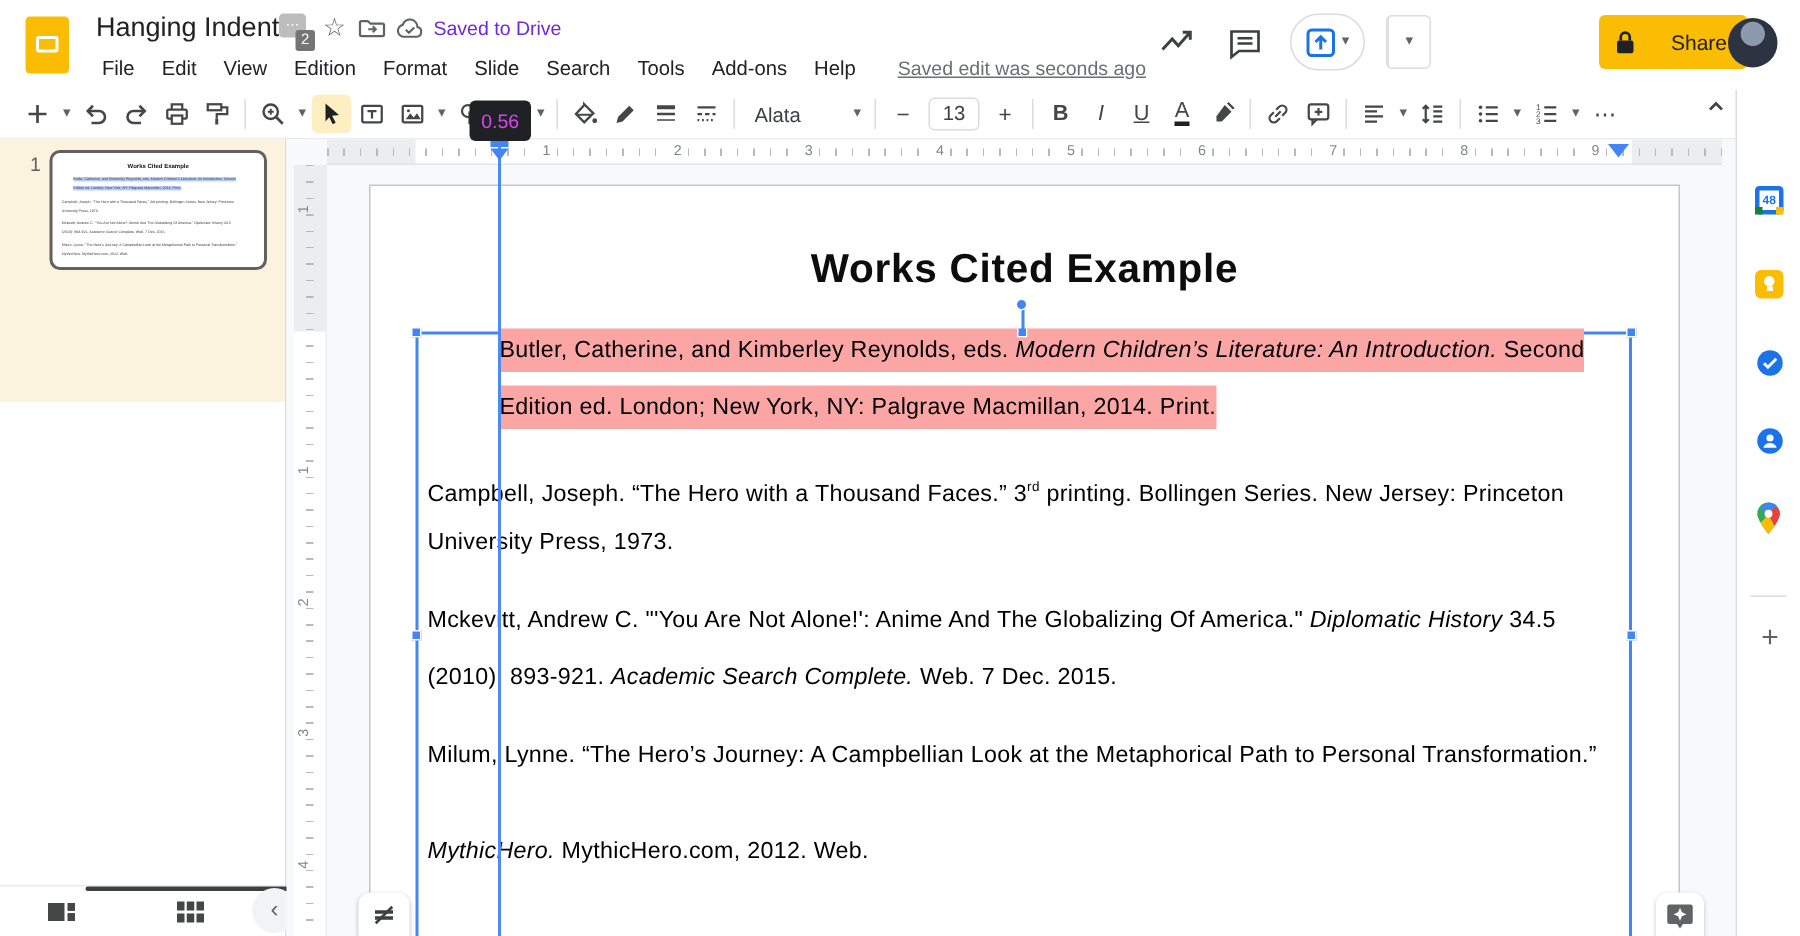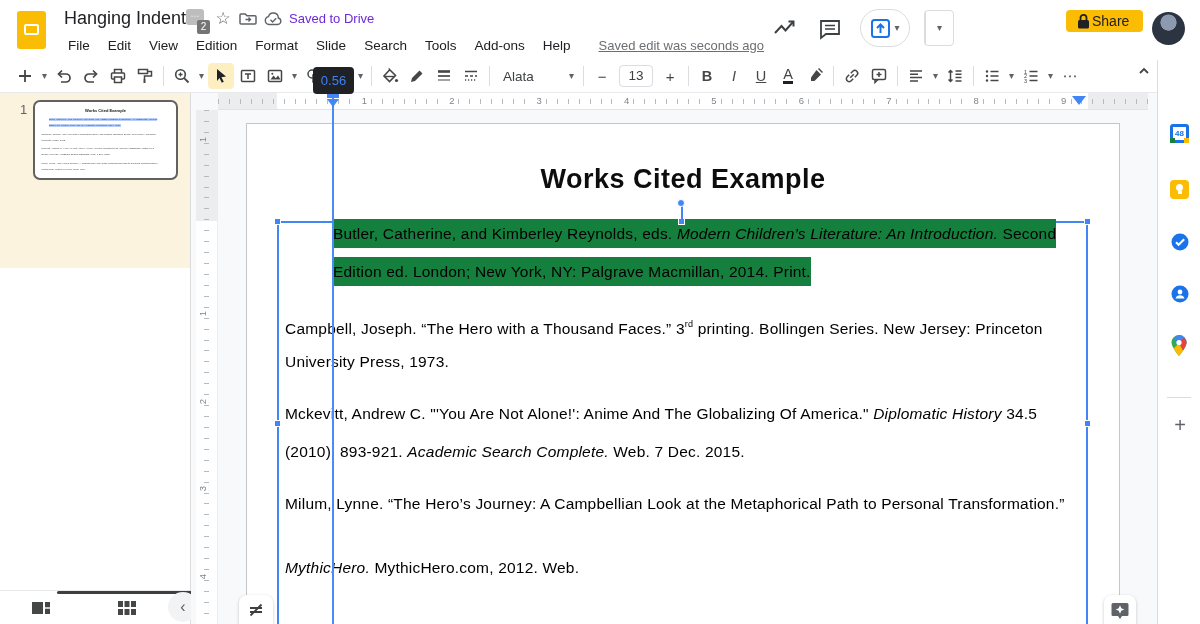--- a/index.html
+++ b/index.html
@@ -23,21 +23,21 @@
   #saved { left:264px; top:11px; color:#6d28d9; font-size:13px; gap:6px; }
   #menubar { left:60px; top:33px; height:24px; gap:2px; }
   .menu-item { padding:3px 8px; font-size:13.5px; color:#202124; border-radius:4px; }
   #last-edit { margin-left:18px; font-size:13px; color:#6b6f73; text-decoration:underline; }
   #activity-btn { left:772px; top:16px; } #comment-btn { left:818px; top:17px; }
   #present-btn { left:860px; top:9px; width:50px; height:38px; border:1px solid #dadce0; border-radius:19px; justify-content:center; gap:3px; }
   #slideshow-btn { left:924px; top:10px; height:36px; border:1px solid #dadce0; border-radius:4px; }
   #slideshow-main { padding:0 12px 0 10px; gap:8px; height:100%; }
   #slideshow-label { font-size:14px; color:#3c4043; font-weight:500; }
   #slideshow-caret { width:28px; height:100%; border-left:1px solid #dadce0; justify-content:center; }
-  #share-btn { left:1066px; top:10px; height:22px; padding:0 14px 0 10px; background:#fbbc04; border-radius:4px; gap:1px; }
+  #share-btn { left:1066px; top:10px; height:36px; padding:0 14px 0 10px; background:#fbbc04; border-radius:4px; gap:23px; }
   #share-label { font-size:14px; font-weight:500; color:#202124; }
   #avatar { left:1152px; top:12px; width:33px; height:33px; border-radius:50%;
             background:radial-gradient(circle at 50% 32%, #8d99ae 0 28%, #2b3440 30% 100%); }
   .crt { font-size:10px; color:#5f6368; line-height:1; }
 
   
   #toolbar { left:0; top:60px; width:1157px; height:32px; background:#fff; padding-left:12px; gap:1px; }
   .tbtn { width:26px; height:26px; border-radius:4px; display:flex; align-items:center; justify-content:center; flex:none; }
   .tbtn.sel { background:#feefc3; }
   .tsep { width:1px; height:20px; background:#dadce0; margin:0 4px; flex:none; }
@@ -83,27 +83,27 @@
   
   #textbox { left:277px; top:221px; width:811px; height:420px; border:2px solid #4285f4; z-index:2; }
   .handle { position:absolute; width:7px; height:7px; background:#4285f4; border:1px solid #fff; z-index:4; }
   #rot-stem { left:681px; top:206px; width:2px; height:15px; background:#4285f4; z-index:4; }
   #rot-handle { left:677px; top:199px; width:8px; height:8px; background:#4285f4; border-radius:50%; border:1px solid #fff; z-index:4; }
   #guide-line { left:332px; top:95px; width:2px; height:529px; background:#4c8bf5; z-index:3; }
 
   .doc-line { position:absolute; height:30px; line-height:30px; white-space:nowrap; font-size:15.5px; color:#000; z-index:2; letter-spacing:.2px; }
   .doc-line .i, .mini-line .i { font-style:italic; }
   .doc-line .sup { font-size:9px; vertical-align:7px; }
-  .doc-line .hl { background:#15803d; padding:6px 0; }
+  .doc-line .hl { background:#fca5a5; padding:6px 0; }
 
   
   #indent-bar { left:327px; top:94px; width:12px; height:4px; background:#4285f4; z-index:5; }
   #indent-tri { left:327px; top:99px; width:0; height:0; border-left:6px solid transparent; border-right:6px solid transparent; border-top:8px solid #4285f4; z-index:5; }
   #rindent-tri { left:1072px; top:96px; width:0; height:0; border-left:7px solid transparent; border-right:7px solid transparent; border-top:9px solid #4285f4; z-index:5; }
-  #drag-tooltip { left:313px; top:67px; width:41px; height:27px; background:#202124; border-radius:4px; color:#3b82f6; font-size:13px; text-align:center; line-height:27px; z-index:9; }
+  #drag-tooltip { left:313px; top:67px; width:41px; height:27px; background:#202124; border-radius:4px; color:#d946ef; font-size:13px; text-align:center; line-height:27px; z-index:9; }
 
   
   .float-card { background:#fff; border-radius:8px 8px 0 0; box-shadow:0 1px 3px rgba(60,64,67,.3); display:flex; align-items:center; justify-content:center; }
   #indent-toggle { left:239px; top:595px; width:34px; height:29px; }
   #explore-btn { left:1104px; top:595px; width:32px; height:29px; }
 
   
   #sidebar { left:1157px; top:60px; width:43px; height:564px; background:#fff; border-left:1px solid #dadce0; }
   .side-ic { position:absolute; left:12px; }
   #cal-ic { top:64px; } #keep-ic { top:120px; } #tasks-ic { top:172px; } #contacts-ic { top:224px; } #maps-ic { top:274px; }

